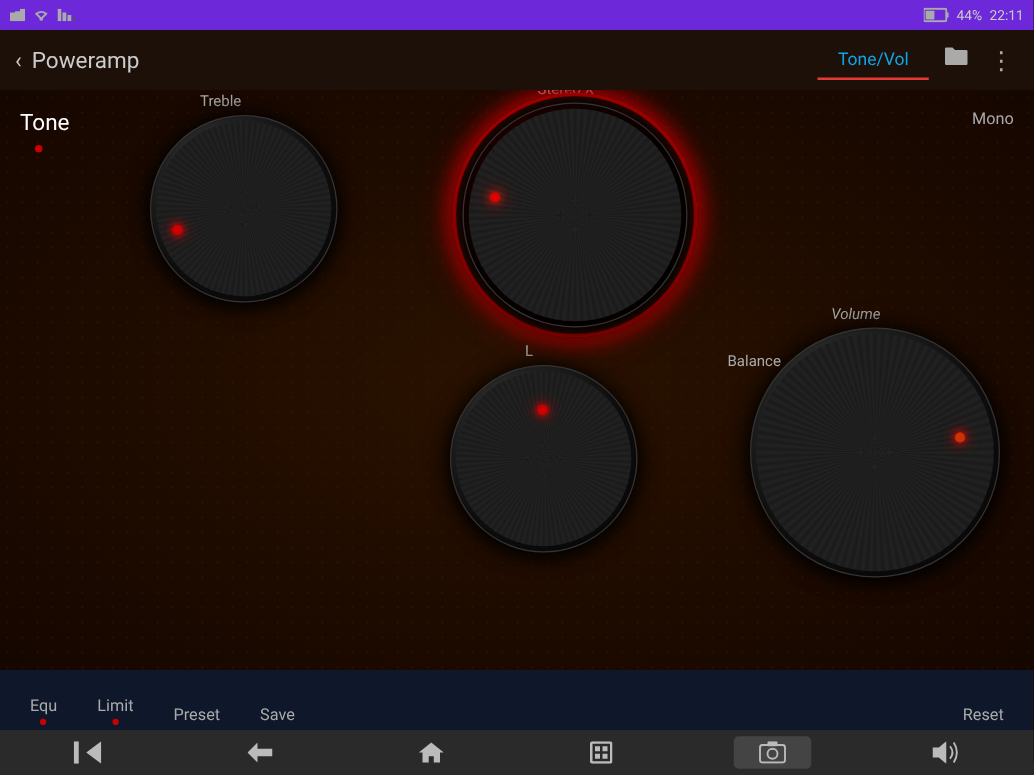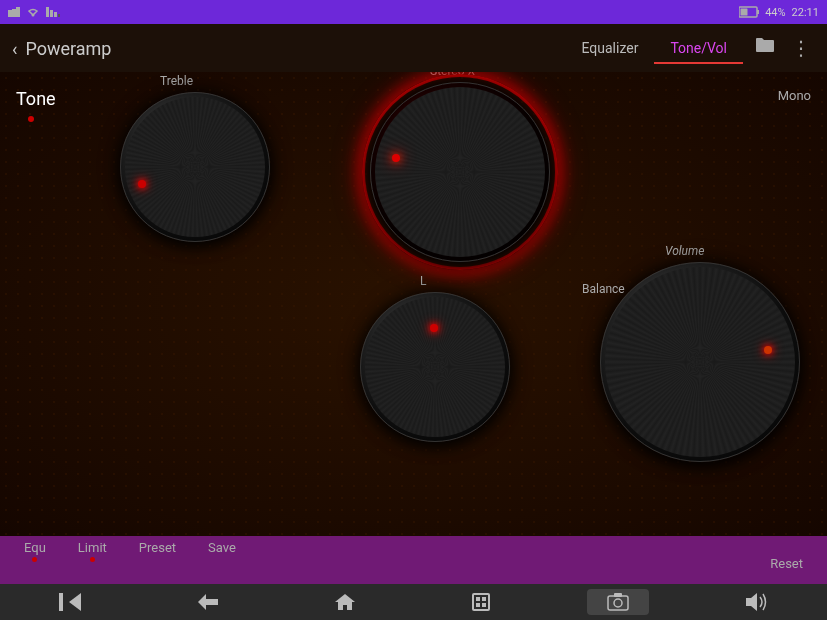--- a/index.html
+++ b/index.html
@@ -65,21 +65,21 @@
       gap: 0;
     }
     .top-tab {
       color: #bbb;
       font-size: 14px;
       padding: 8px 16px;
       cursor: pointer;
       position: relative;
     }
     .top-tab.active {
-      color: #d946ef;
+      color: #0ea5e9;
     }
     .top-tab.active::after {
       content: '';
       position: absolute;
       bottom: 0; left: 0; right: 0;
       height: 2px;
       background: #e53935;
     }
     .top-actions {
       display: flex;
@@ -160,23 +160,23 @@
       background: #cc0000;
       box-shadow: 0 0 6px #ff0000, 0 0 12px #ff0000;
       z-index: 2;
     }
 
     
     .bottom-toolbar {
       position: absolute;
       bottom: 36px; left: 0; right: 0;
       height: 48px;
-      background: #701a75;
-      display: flex;
-      align-items: flex-start;
+      background: #0f172a;
+      display: flex;
+      align-items: flex-end;
       padding: 0 8px;
     }
     .toolbar-item {
       display: flex;
       flex-direction: column;
       align-items: center;
       padding: 4px 16px;
       cursor: pointer;
       position: relative;
     }
@@ -280,23 +280,20 @@
     </svg>
     <span>44%</span>
     <span>22:11</span>
   </div>
 </div>
 
 <div class="top-bar">
   <span class="back-btn">‹</span>
   <span class="app-title">Poweramp</span>
   <div class="top-tabs">
-    <div class="top-tab">
-      <span>Equalizer</span>
-    </div>
     <div class="top-tab active">
       <span>Tone/Vol</span>
     </div>
   </div>
   <div class="top-actions">
     <span class="icon-btn">
       <svg width="20" height="18" viewBox="0 0 20 18">
         <path d="M1 3 L1 15 Q1 16 2 16 L18 16 Q19 16 19 15 L19 5 Q19 4 18 4 L9 4 L7 2 L2 2 Q1 2 1 3 Z" fill="#aaa"></path>
       </svg>
     </span>

